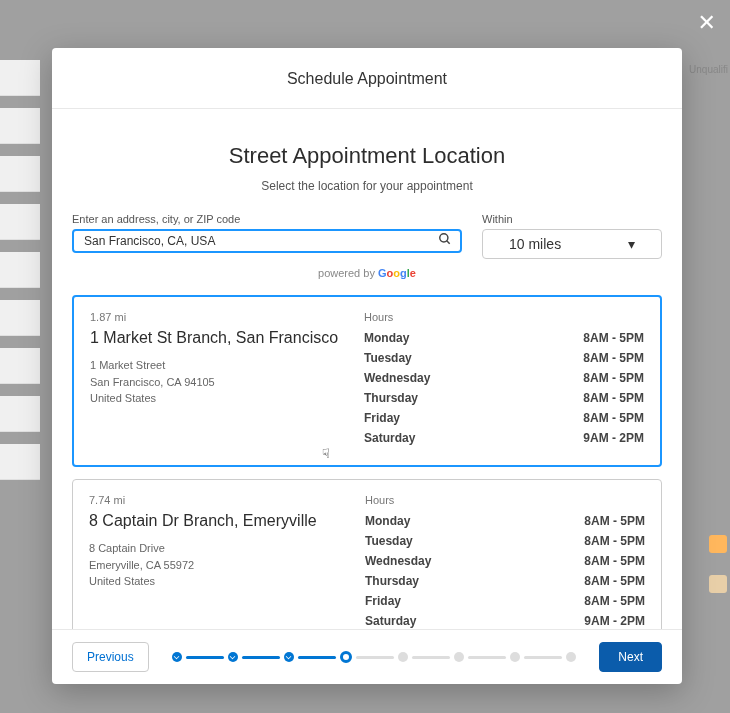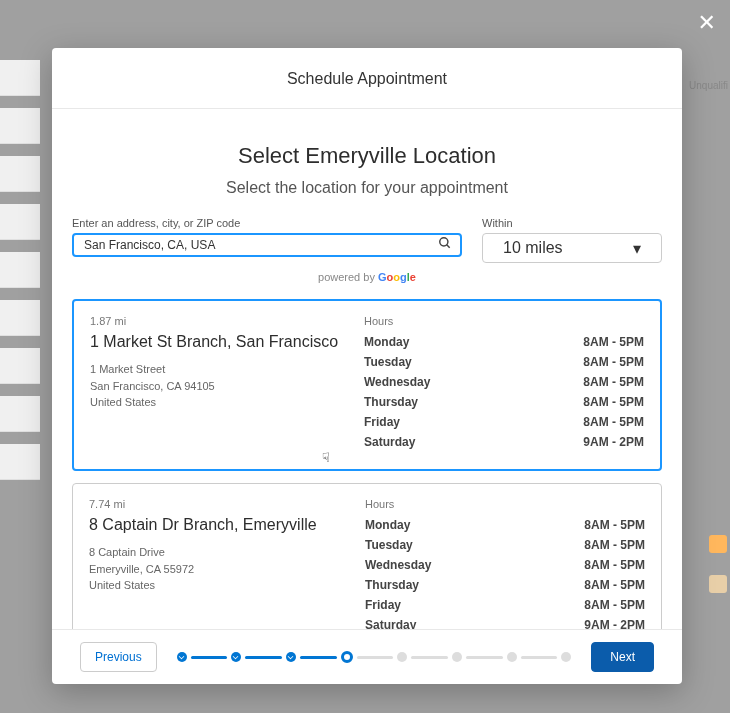--- a/index.html
+++ b/index.html
@@ -28,21 +28,21 @@
     }
     .bg-strip {
       height: 36px;
       background: #f0f0f0;
       border-bottom: 1px solid #e0e0e0;
       margin-bottom: 12px;
     }
     .bg-right-label {
       position: absolute;
       right: 2px;
-      top: 80px;
+      top: 64px;
       font-size: 10px;
       color: #888;
     }
     .close-x {
       position: absolute;
       right: 14px;
       top: 10px;
       color: #fff;
       font-size: 22px;
       cursor: pointer;
@@ -76,21 +76,21 @@
     }
     .step-heading {
       text-align: center;
       font-size: 22px;
       font-weight: 300;
       color: #2d2d2d;
       margin: 14px 0 10px;
     }
     .step-subtext {
       text-align: center;
-      font-size: 16px;
+      font-size: 12px;
       color: #555;
       margin-bottom: 20px;
     }
     .search-row {
       display: flex;
       gap: 20px;
       margin-bottom: 8px;
     }
     .search-col {
       flex: 1;
@@ -127,22 +127,22 @@
       transform: translateY(-50%);
       color: #444;
     }
     .within-select {
       border: 1px solid #ccc;
       border-radius: 4px;
       height: 30px;
       display: flex;
       align-items: center;
       justify-content: space-between;
-      padding: 0 20px;
-      font-size: 16px;
+      padding: 0 26px;
+      font-size: 14px;
       color: #333;
       cursor: pointer;
     }
     .powered-by {
       text-align: center;
       font-size: 11px;
       color: #888;
       margin: 6px 0 16px;
     }
     .google-text .g1 { color: #4285f4; }
@@ -206,21 +206,21 @@
       color: #444;
     }
     .cursor-hand {
       position: absolute;
       left: 248px;
       bottom: 4px;
       font-size: 13px;
     }
     .modal-footer {
       border-top: 1px solid #e8e8e8;
-      padding: 12px 28px;
+      padding: 12px 20px;
       display: flex;
       align-items: center;
       justify-content: space-between;
     }
     .btn {
       padding: 7px 14px;
       border-radius: 4px;
       font-size: 12px;
       cursor: pointer;
       border: 1px solid #ccc;
@@ -317,21 +317,21 @@
 <span class="bg-right-label">Unqualifi</span>
 <div class="bg-right-pills"></div>
 <div class="bg-right-pill2"></div>
 
 <div class="close-x">✕</div>
 
 <div class="modal">
   <div class="modal-title">Schedule Appointment</div>
 
   <div class="modal-body">
-    <div class="step-heading">Select Emeryville Location</div>
+    <div class="step-heading">Street Appointment Location</div>
     <div class="step-subtext">Select the location for your appointment</div>
 
     <div class="search-row">
       <div class="search-col">
         <label class="field-label">Enter an address, city, or ZIP code</label>
         <div class="search-input-wrap">
           <input class="search-input" type="text" value="San Francisco, CA, USA" style="">
           <span class="search-icon-wrap">
             <svg width="14" height="14" viewBox="0 0 24 24" fill="none" stroke="currentColor" stroke-width="2.5">
                 <circle cx="10" cy="10" r="7"></circle>

